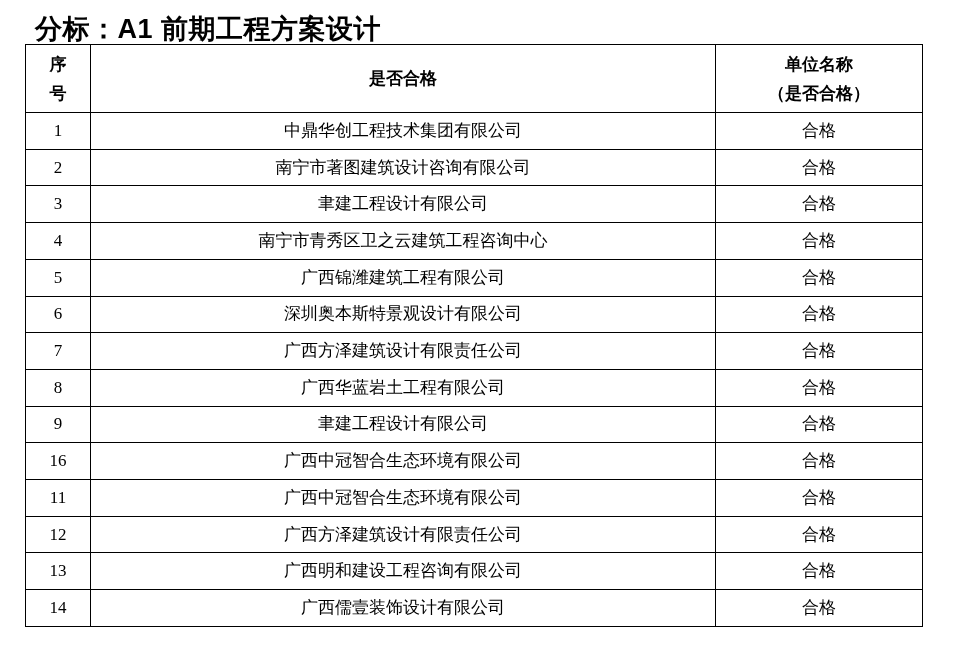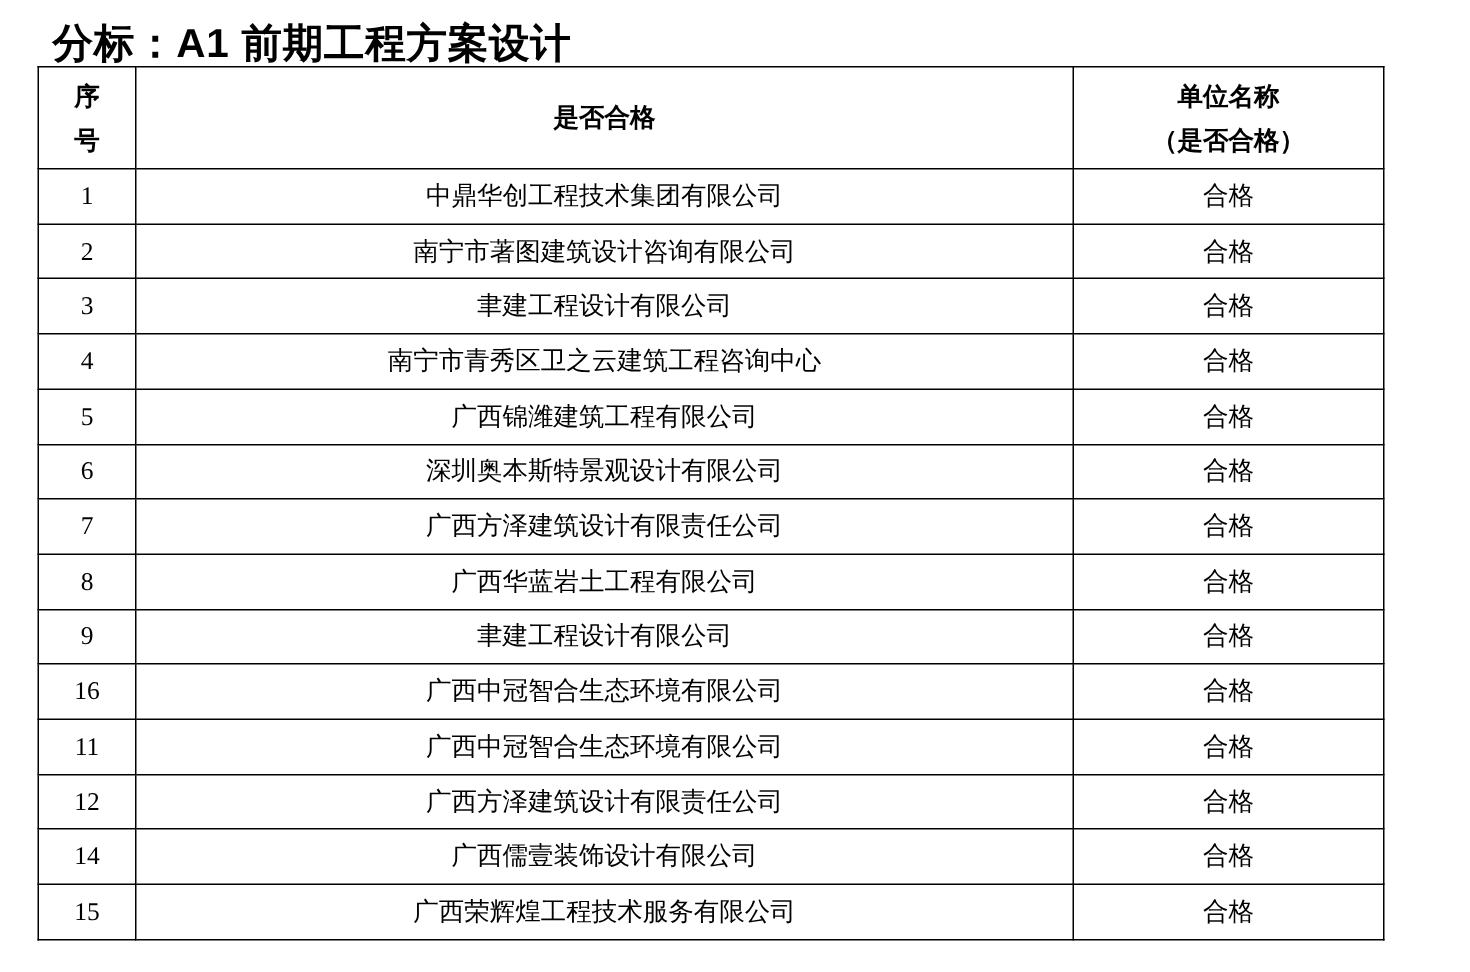--- a/index.html
+++ b/index.html
@@ -143,25 +143,25 @@
     <td>11</td>
     <td>广西中冠智合生态环境有限公司</td>
     <td>合格</td>
   </tr>
         <tr>
     <td>12</td>
     <td>广西方泽建筑设计有限责任公司</td>
     <td>合格</td>
   </tr>
         <tr>
-    <td>14</td>
-    <td>广西儒壹装饰设计有限公司</td>
+    <td>13</td>
+    <td>广西明和建设工程咨询有限公司</td>
     <td>合格</td>
   </tr>
         <tr>
-    <td>15</td>
-    <td>广西荣辉煌工程技术服务有限公司</td>
+    <td>14</td>
+    <td>广西儒壹装饰设计有限公司</td>
     <td>合格</td>
   </tr>
       </tbody>
   </table>
 
 </div>
 
 </body></html>

